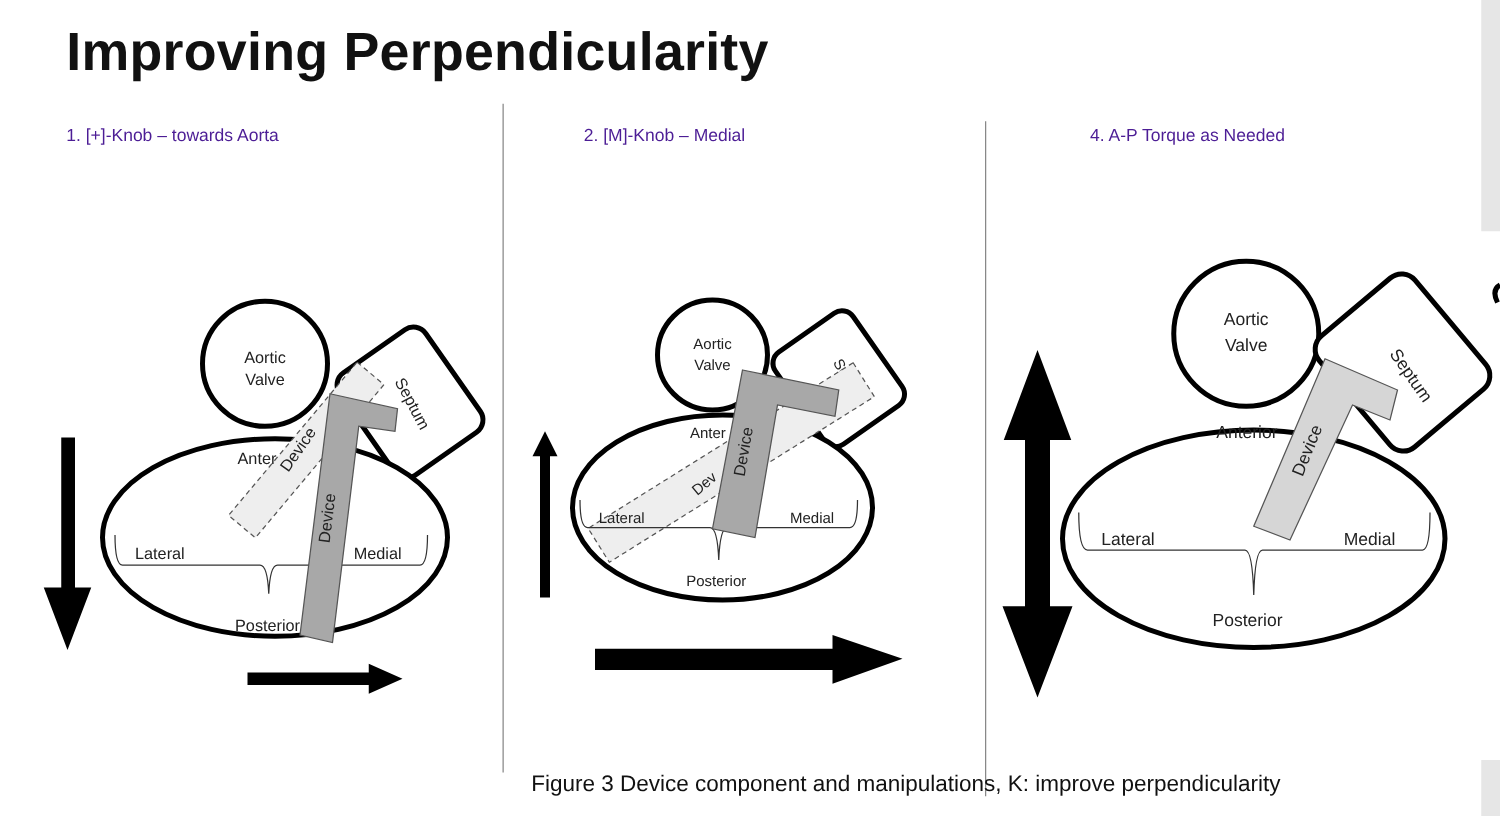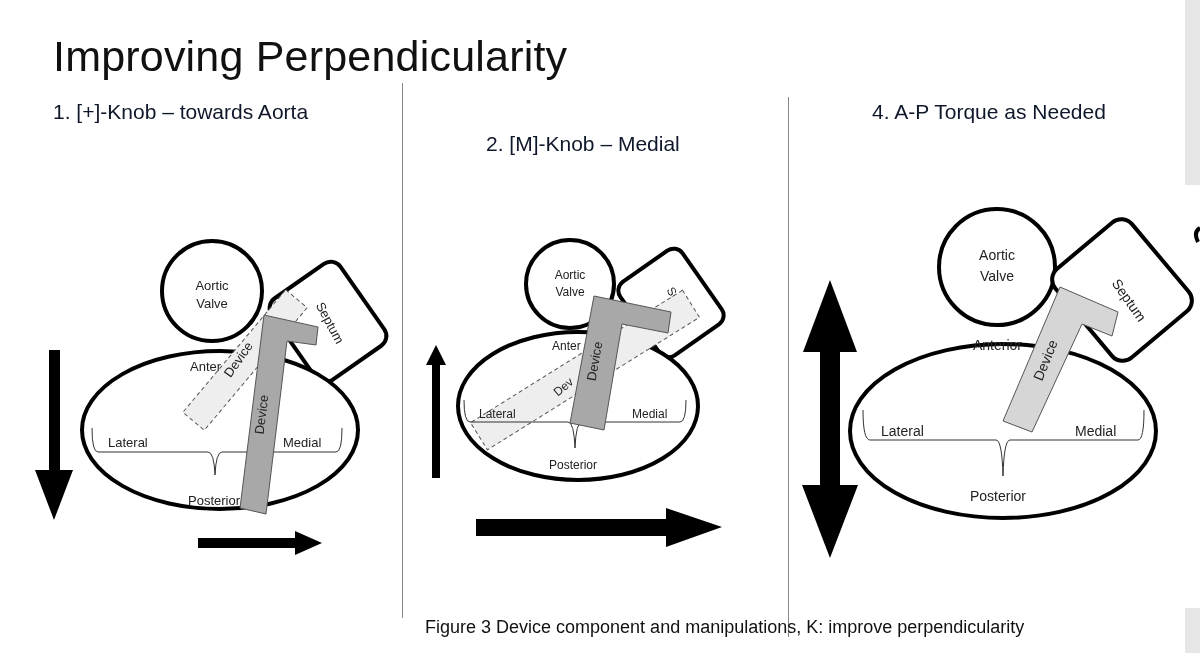--- a/index.html
+++ b/index.html
@@ -1,36 +1,36 @@
 <!DOCTYPE html>
 <html><head>
 <meta charset="utf-8">
 <style>
   html, body { margin:0; padding:0; background:#ffffff; }
   body { width:1200px; height:653px; position:relative; overflow:hidden;
          font-family:"Liberation Sans", "DejaVu Sans", sans-serif; color:#1a1a1a; }
-  .title { position:absolute; left:53px; top:32px; font-size:43px; font-weight:400;
+  .title { position:absolute; left:53px; top:18px; font-size:43px; font-weight:700;
            letter-spacing:0.2px; color:#111; }
-  .panel-title { position:absolute; top:100px; font-size:21px; color:#0f172a; }
+  .panel-title { position:absolute; top:100px; font-size:14px; color:#4c1d95; }
   .caption { position:absolute; left:425px; top:617px; font-size:18px; color:#111;text-align:right; }
   .divider { position:absolute; width:1px; background:#888; }
   .sidebar { position:absolute; left:1185px; background:#e6e6e6; width:15px; }
   svg { position:absolute; left:0; top:0; }
   svg text { font-family:"Liberation Sans", "DejaVu Sans", sans-serif; fill:#222; }
 </style>
 </head>
 <body>
 
 <div class="sidebar" style="top:0;height:185px;"></div>
 <div class="sidebar" style="top:608px;height:45px;"></div>
 
 <div class="title">Improving Perpendicularity</div>
 
 <div class="panel-title" style="left:53px;">1. [+]-Knob – towards Aorta</div>
-<div class="panel-title" style="left:486px;margin-top:32px;">2. [M]-Knob – Medial</div>
+<div class="panel-title" style="left:467px;">2. [M]-Knob – Medial</div>
 <div class="panel-title" style="left:872px;">4. A-P Torque as Needed</div>
 
 <div class="divider" style="left:402px;top:83px;height:535px;"></div>
 <div class="divider" style="left:788px;top:97px;height:540px;"></div>
 
 <svg width="1200" height="653" viewBox="0 0 1200 653">
 
   <g>
     <circle cx="212" cy="291" r="50" fill="#fff" stroke="#000" stroke-width="4"></circle>
     <text x="212" y="290" font-size="13" text-anchor="middle">Aortic</text>

